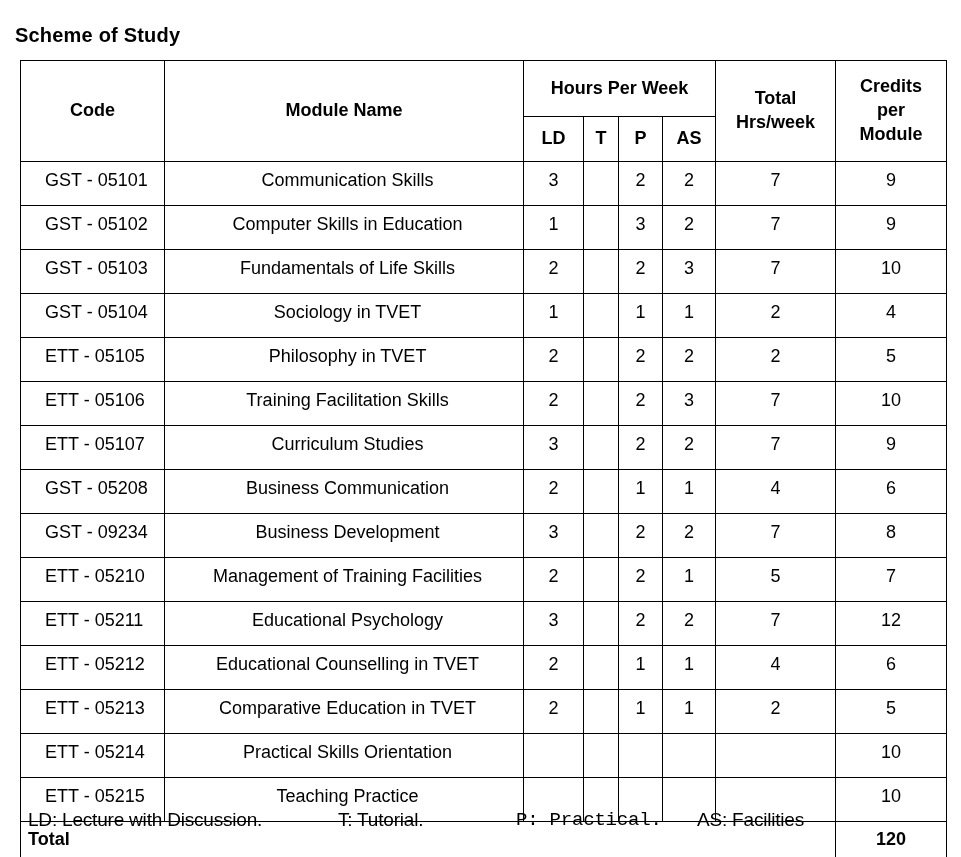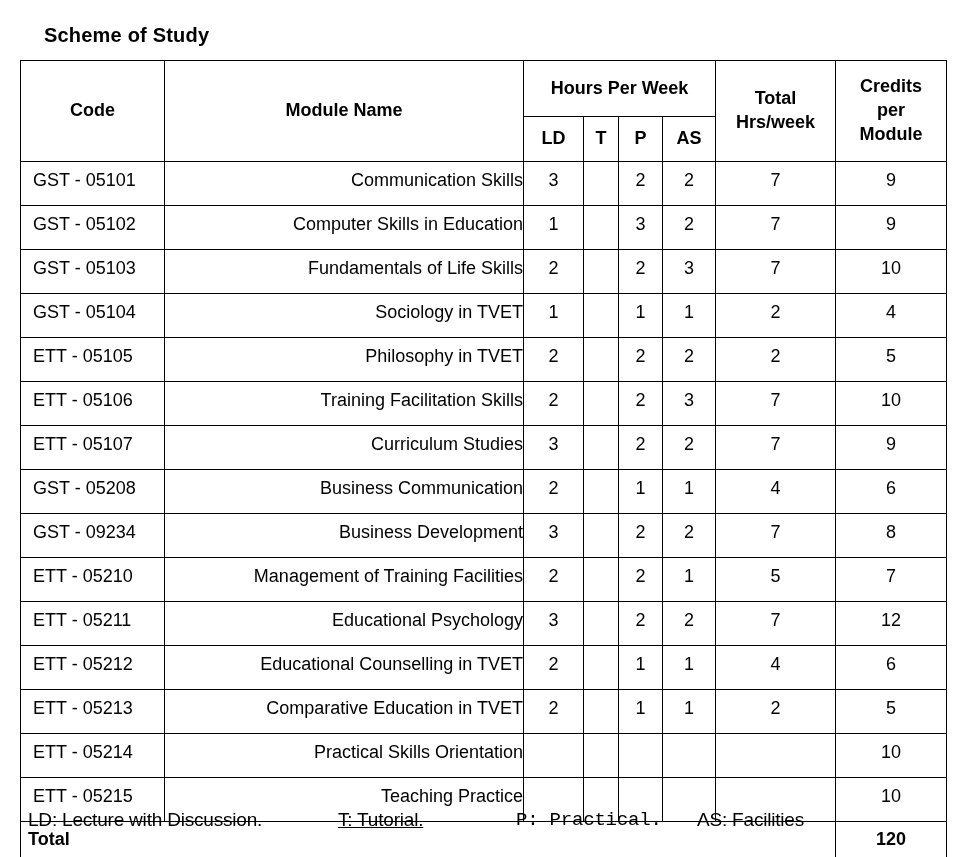--- a/index.html
+++ b/index.html
@@ -5,21 +5,21 @@
   html,body { margin:0; padding:0; }
   body {
     width:961px; height:857px;
     background:#ffffff;
     color:#000;
     font-family:"Liberation Sans", sans-serif;
     position:relative;
     overflow:hidden;
   }
   .page-title {
-    position:absolute; left:44px; top:24px;
+    position:absolute; left:15px; top:24px;
     font-size:20px; font-weight:bold;
     letter-spacing:0.2px;
   }
   table.scheme {
     position:absolute; left:20px; top:60px;
     width:926px;
     border-collapse:collapse;
     table-layout:fixed;
   }
   table.scheme th, table.scheme td {
@@ -37,40 +37,40 @@
   }
   .hdr-top  { height:55px; }
   .hdr-sub  { height:44px; }
   tbody td {
     height:38px;
     font-size:18px;
     vertical-align:middle;
     padding:0 0 5px 0;
     line-height:1.1;
   }
-  td.code   { text-align:left; padding-left:12px; }
-  td.module { text-align:right; padding-left:7px;  }
+  td.code   { text-align:left; padding-left:24px; }
+  td.module { text-align:center; padding-left:7px;  }
   td.num    { text-align:center; }
   tfoot td {
     height:34px;
     font-size:18px;
     font-weight:bold;
     vertical-align:middle;
     padding:0 0 3px 0;
   }
   .total-label   { text-align:left; padding-left:7px; }
   .total-credits { text-align:center; }
   .legend-item {
     position:absolute; top:809px;
     font-size:19px;
     letter-spacing:-0.2px;
     white-space:nowrap;
   }
   #legend-ld { left:28px;  }
-  #legend-t  { left:338px;text-decoration:underline; }
+  #legend-t  { left:338px; }
   #legend-p  { left:516px;font-family:Liberation Mono, monospace; }
   #legend-as { left:697px; }
 </style>
 </head>
 <body>
 
 <div class="page-title">Scheme of Study</div>
 
 <table class="scheme">
   <colgroup>

